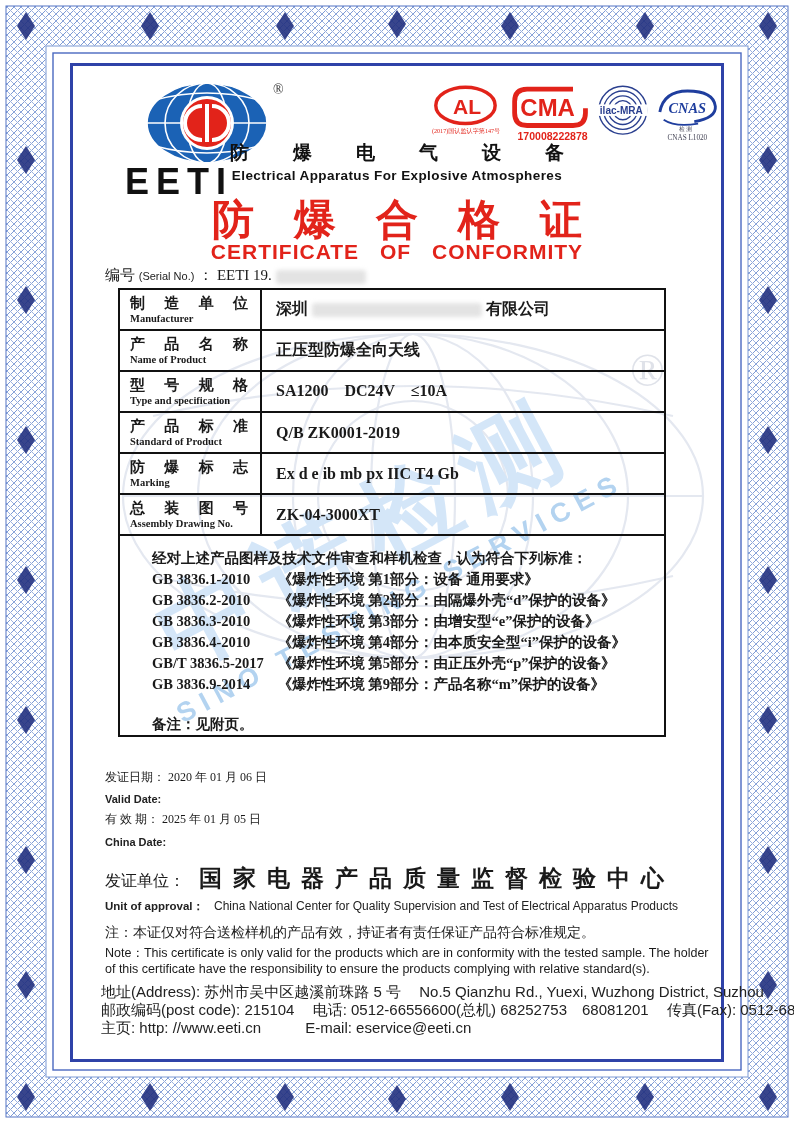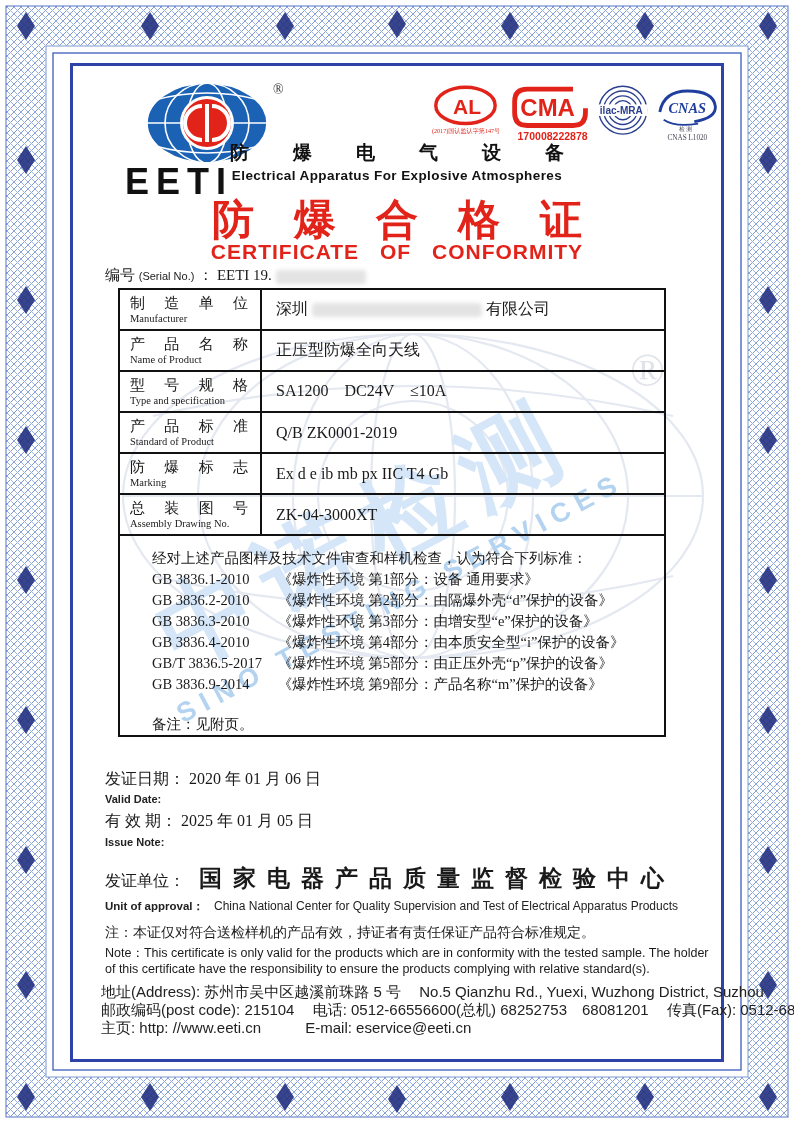--- a/index.html
+++ b/index.html
@@ -41,34 +41,34 @@
   #cert-title-en { left:0; top:174px; width:100%; text-align:center; font-size:21px; font-weight:bold;
     color:#e2231a; font-family:"Liberation Sans",sans-serif; word-spacing:14px; letter-spacing:1px; }
 
   
   #serial-line { left:32px; top:200px; font-size:15px; }
   #serial-line .lbl-en { font-size:11px; color:#222; }
   .blur-redact { display:inline-block; height:14px; background:#e3e3e3; border-radius:3px;
     filter:blur(2px); vertical-align:middle; }
 
   
-  #product-table { left:45px; top:222px; width:548px; border-collapse:collapse; }
+  #product-table { left:45px; top:222px; width:548px; border-collapse:collapse;font-weight:bold; }
   #product-table td { border:2px solid #111; vertical-align:middle; }
   td.lab { width:142px; height:41px; padding:3px 10px 3px 10px; }
   td.val { padding:3px 4px 3px 14px; font-size:16px;border-radius:12px; }
   .lab .cn { width:118px; font-size:15px; text-align:justify; text-align-last:justify; line-height:1.25; }
   .lab .en { font-size:10.5px; line-height:1.15; }
 
   td.std-cell { height:200px; vertical-align:top; padding:12px 6px 0 32px; font-size:14.5px; }
   .std-line { line-height:21px; white-space:nowrap; }
   .std-code { display:inline-block; width:122px; }
   .std-remark { margin-top:19px; }
 
   
-  .l16 { font-size:16px; }
+  .l16 { font-size:12px; }
   #issue-line  { left:32px; top:703px; }
   #issue-en    { left:32px; top:727px; font-size:11px; font-weight:bold; color:#222; }
   #expiry-line { left:32px; top:745px; }
   #expiry-en   { left:32px; top:770px; font-size:11px; font-weight:bold; color:#222; }
 
   #issuer-line { left:32px; top:797px; width:600px; white-space:nowrap; }
   #issuer-line .lbl { font-size:16px; }
   #issuer-name { font-size:23px; font-weight:bold; letter-spacing:11px; margin-left:14px;text-align:center; }
   #issuer-en   { left:32px; top:833px; font-size:11.5px; font-weight:bold; color:#222; }
   #issuer-en .name { font-weight:normal; margin-left:10px; font-size:12px; }
@@ -294,21 +294,21 @@
 
     <div id="issue-line" class="abs l16">
       <span>发证日期：</span>
       <span>2020 年 01 月 06 日</span>
     </div>
     <div id="issue-en" class="abs sans">Valid Date:</div>
     <div id="expiry-line" class="abs l16">
       <span>有 效 期：</span>
       <span>2025 年 01 月 05 日</span>
     </div>
-    <div id="expiry-en" class="abs sans">Issue Note:</div>
+    <div id="expiry-en" class="abs sans">China Date:</div>
 
     <div id="issuer-line" class="abs">
       <span class="lbl">发证单位：</span><span id="issuer-name">国家电器产品质量监督检验中心</span>
     </div>
     <div id="issuer-en" class="abs sans">
       <span>Unit of approval：</span><span class="name">China National Center for Quality Supervision and Test of Electrical Apparatus Products</span>
     </div>
 
     <div id="note-cn" class="abs">注：本证仅对符合送检样机的产品有效，持证者有责任保证产品符合标准规定。</div>
     <div id="note-en1" class="abs sans">Note：This certificate is only valid for the products which are in conformity with the tested sample. The holder</div>

